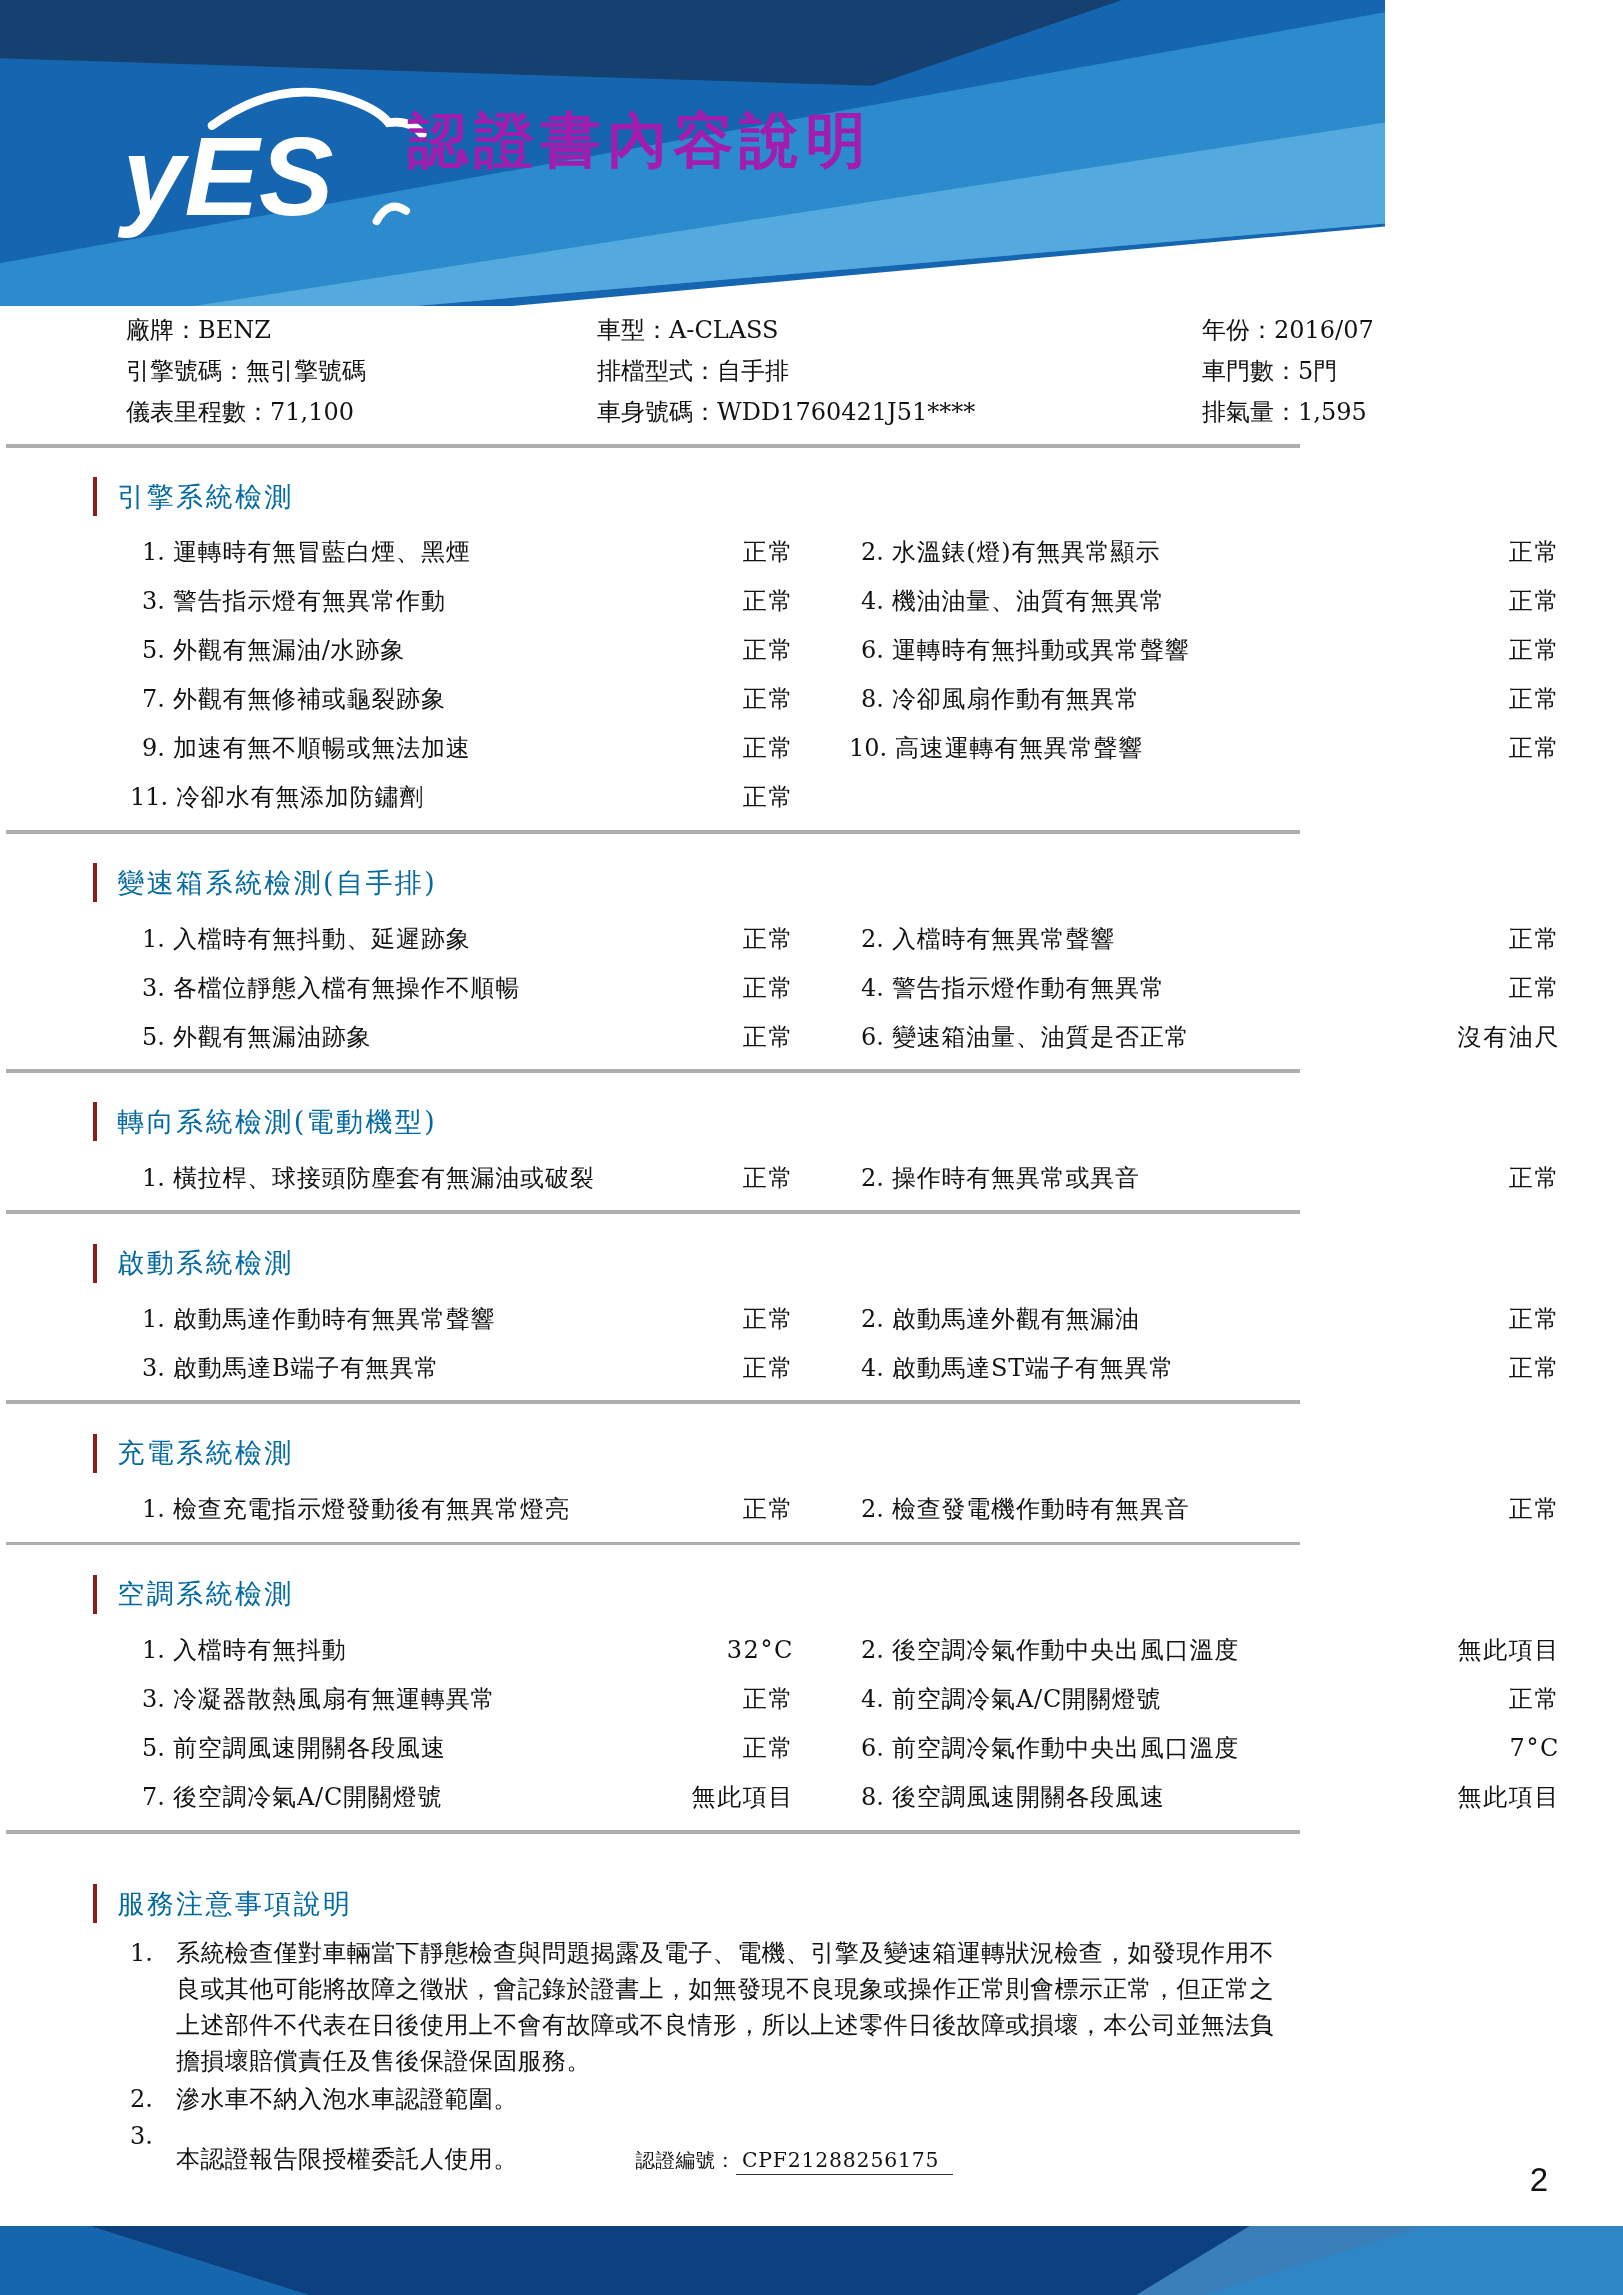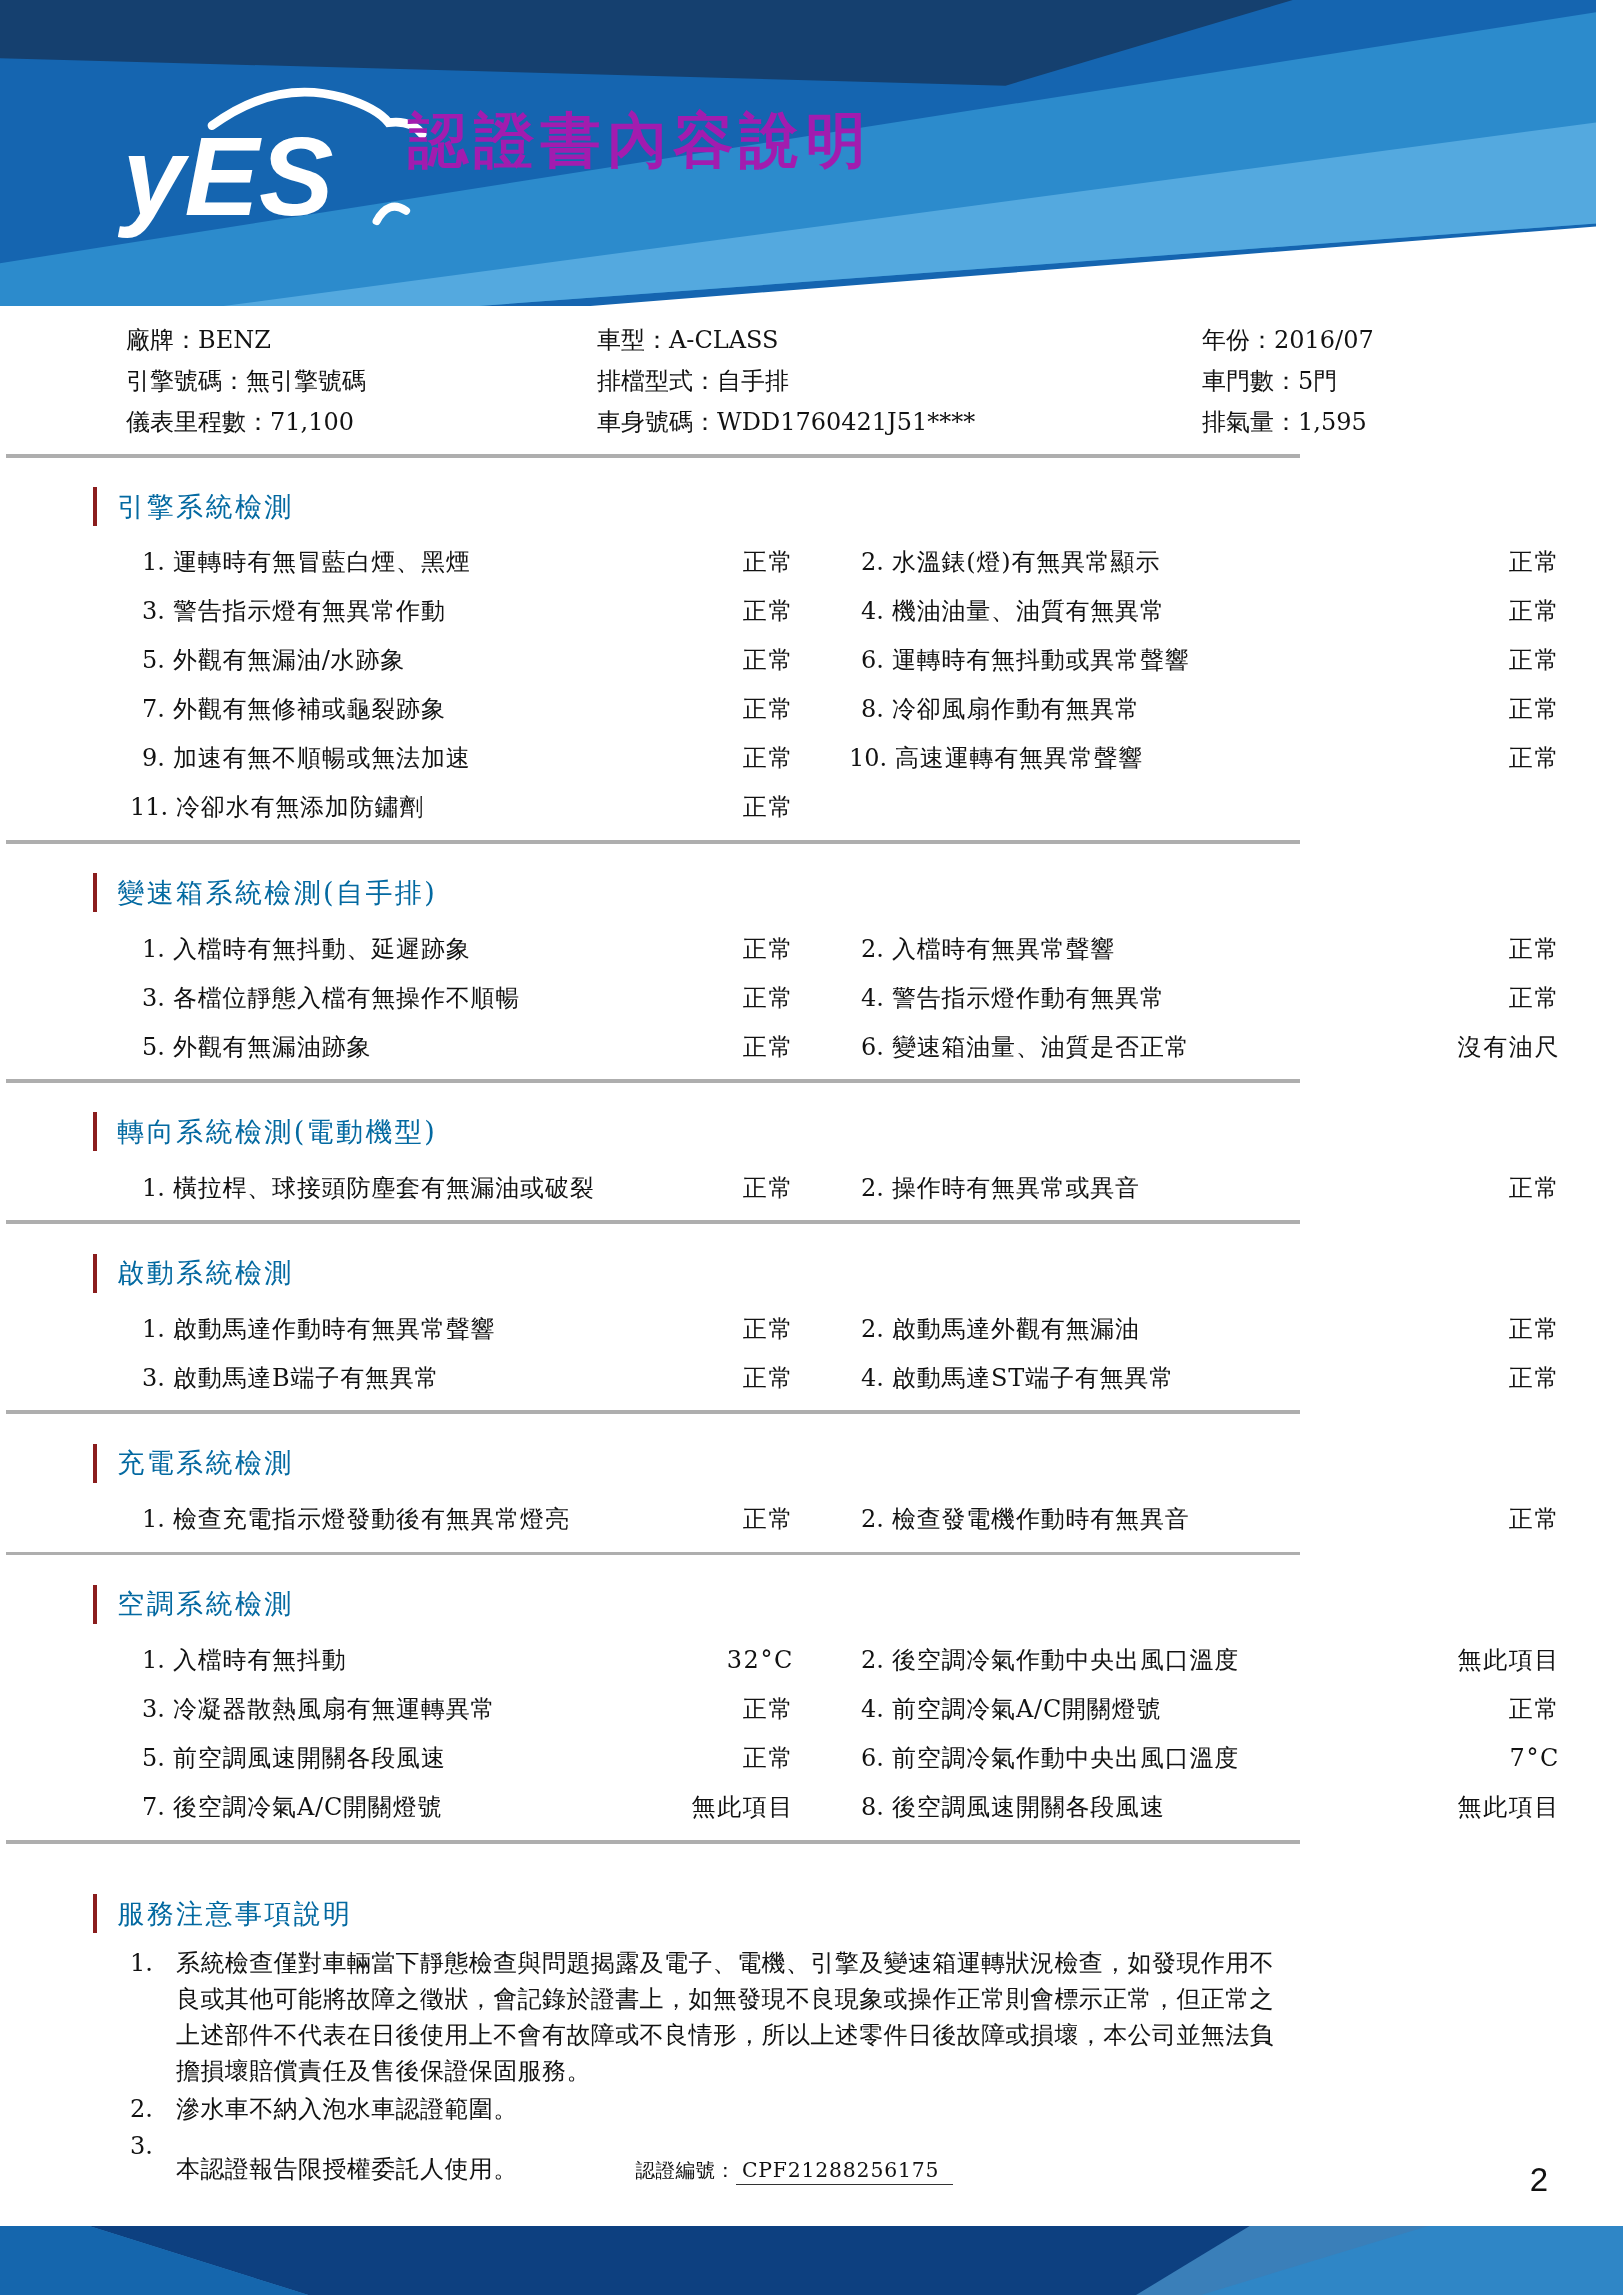--- a/index.html
+++ b/index.html
@@ -3,36 +3,36 @@
 <meta charset="utf-8">
 <style>
   html,body { margin:0; padding:0; }
   body {
     width:1623px; height:2295px; position:relative; overflow:hidden;
     background:#ffffff; color:#121212;
     font-family:"DejaVu Serif","Liberation Serif",serif;
   }
 
   
-  .header { position:absolute; top:0; left:0; width:1596px; height:306px; overflow:hidden; }
+  .header { position:absolute; top:0; left:0; width:1385px; height:306px; overflow:hidden; }
   .layer  { position:absolute; inset:0; }
   .l-base    { background:#1565B0; }
   .l-dark    { background:#15406F; clip-path:polygon(0 0, 81% 0, 63% 28%, 0 19%); }
   .l-light   { background:#2C8BCC; clip-path:polygon(100% 4%, 100% 73%, 30% 100%, 0 100%, 0 86%); }
   .l-lighter { background:#54A9DF; clip-path:polygon(100% 40%, 100% 73%, 30% 100%, 14% 100%); }
   .l-white   { background:#ffffff; clip-path:polygon(37% 100%, 100% 74%, 100% 100%); }
   .logo { position:absolute; left:118px; top:69px; width:338px; height:188px; z-index:5; }
   .header-title {
     position:absolute; left:408px; top:101px; z-index:5;
     font-family:Liberation Serif, serif;
     font-size:60px; font-weight:800; color:#a21caf; letter-spacing:6.3px;
   }
 
   
-  .content { position:absolute; top:304px; left:0; width:1306px; }
+  .content { position:absolute; top:294px; left:0; width:1306px; }
 
   .vehicle-info {
     display:grid; grid-template-columns:471px 605px 1fr;
     padding:15.7px 31px 11px 126px; font-size:24px;
   }
   .vi-cell { line-height:41px; white-space:nowrap; }
 
   .divider { height:3.9px; background:#AEAEAE; margin:0 6.3px; }
 
   section { display:block; }

